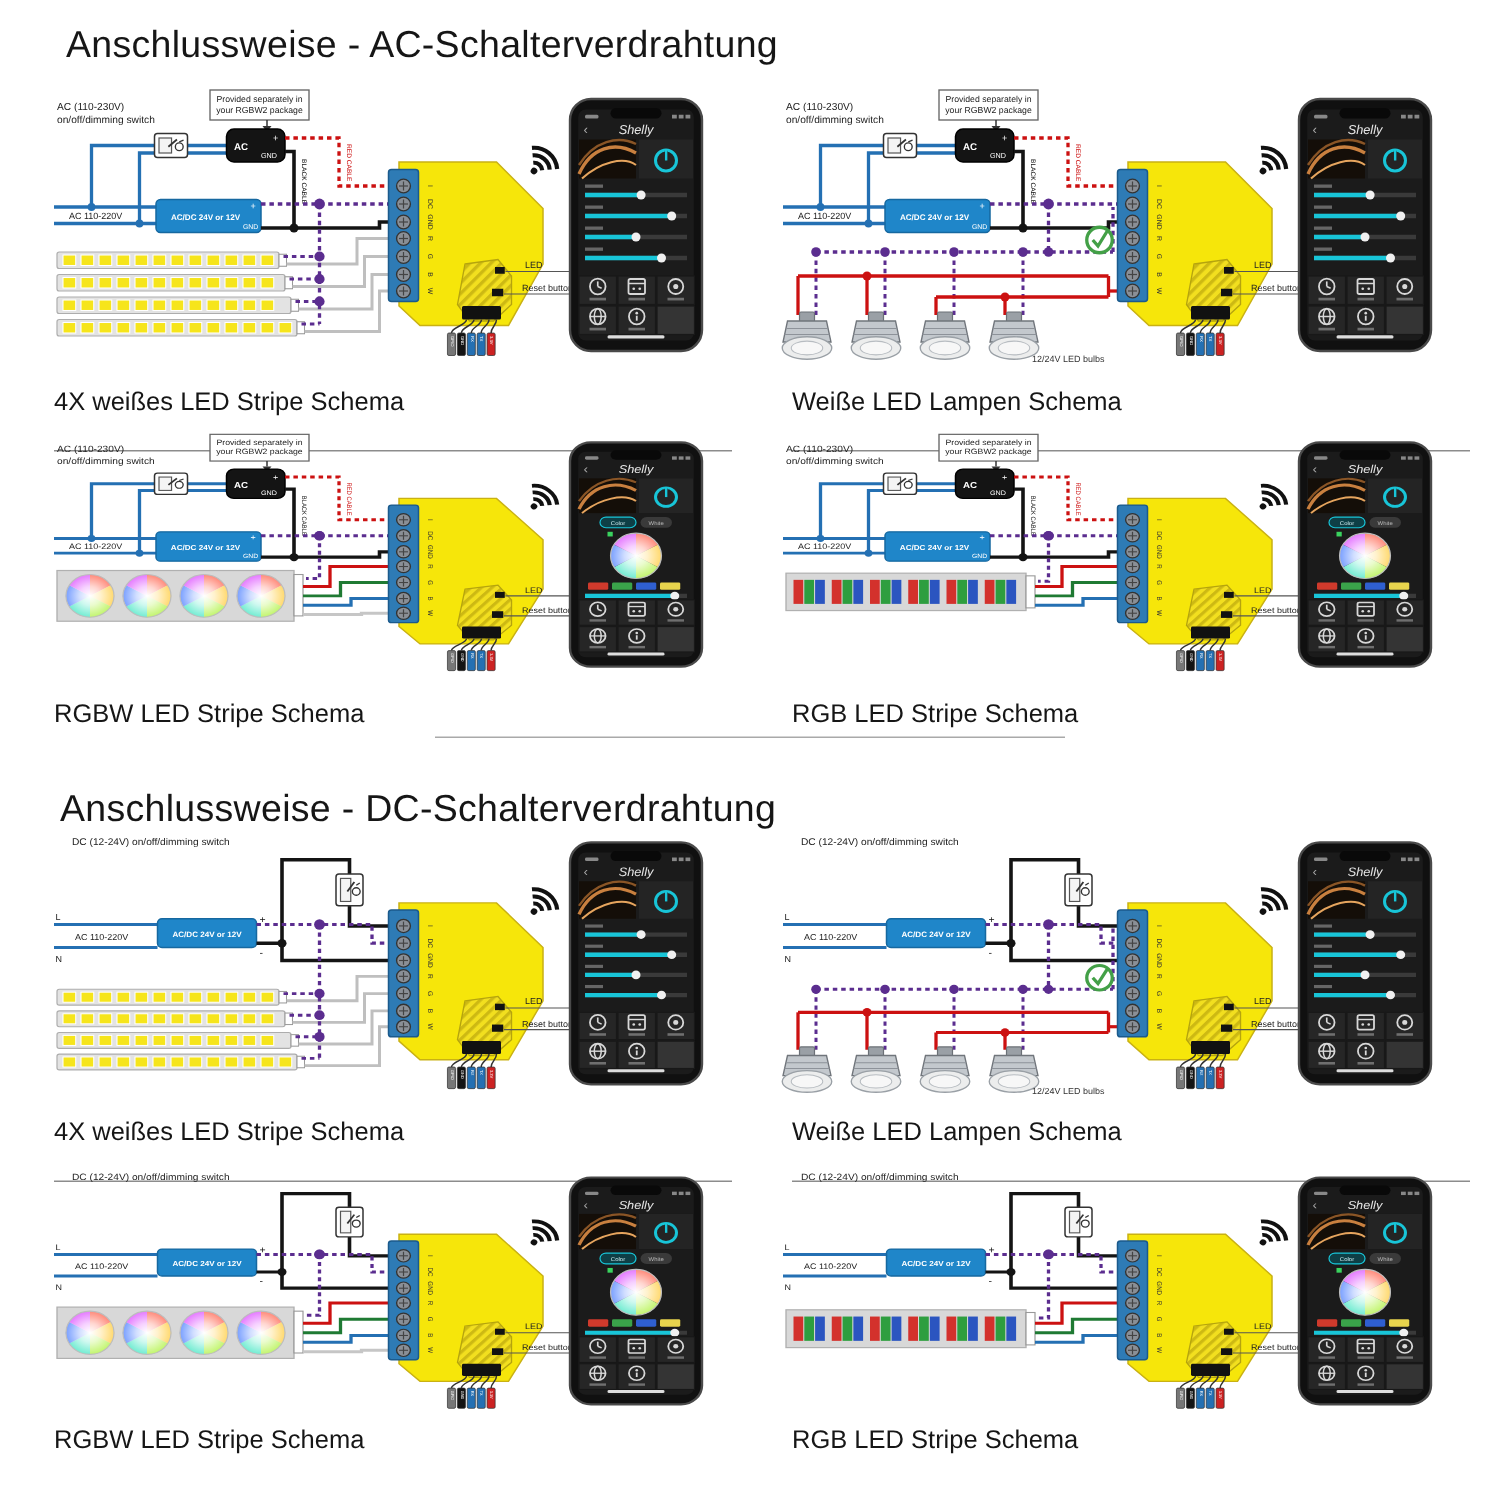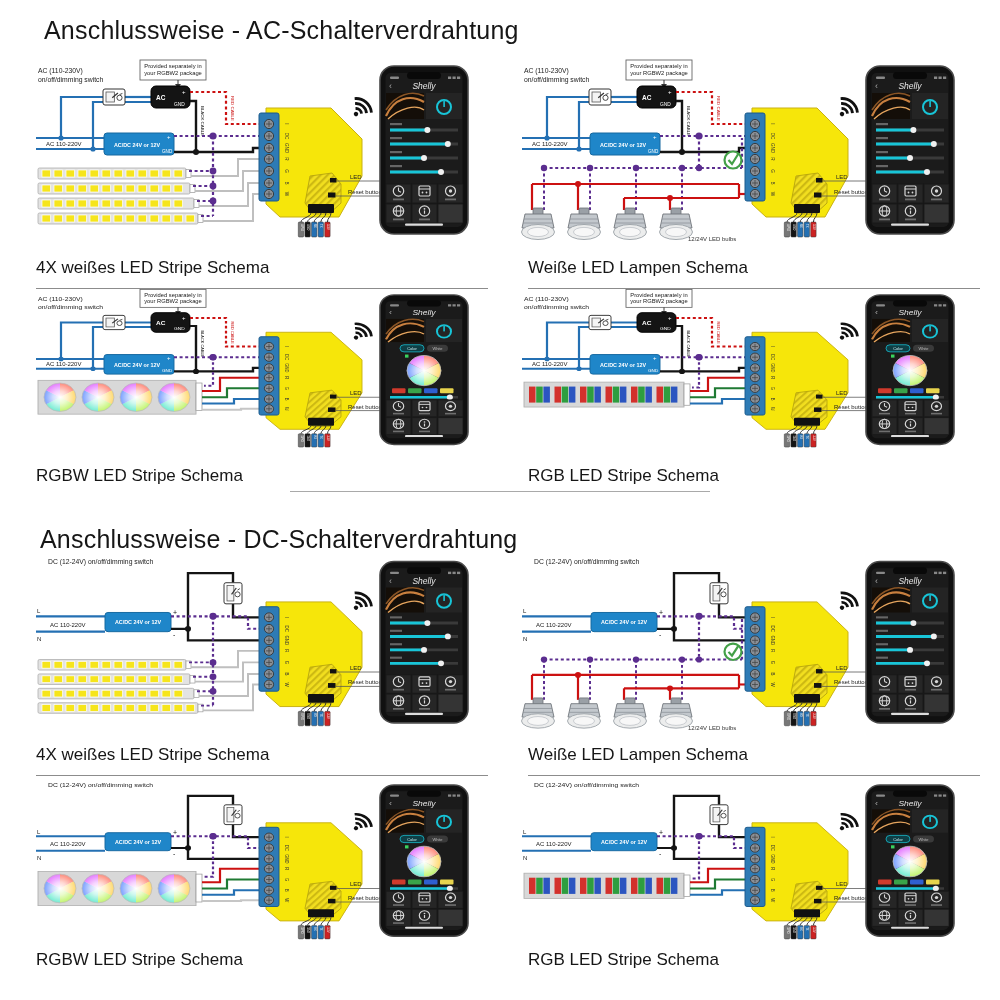--- a/index.html
+++ b/index.html
@@ -1,21 +1,21 @@
 <!DOCTYPE html>
 <html><head>
 <meta charset="utf-8">
 <style>
   html,body{margin:0;padding:0;background:#fff;}
   body{width:1000px;height:1000px;position:relative;font-family:"Liberation Sans",sans-serif;overflow:hidden;}
   .page{position:absolute;inset:0;background:#fff;}
   .sec-title{position:absolute;font-size:25px;color:#161616;letter-spacing:.2px;}
   .quad{position:absolute;width:470px;}
   .quad svg{display:block;}
-  .caption{position:absolute;font-size:17px;color:#161616;width:452px;padding-bottom:10px;}
+  .caption{position:absolute;font-size:17px;color:#161616;width:452px;padding-bottom:22px;}
   .caption.u{border-bottom:1px solid #8c8c8c;}
   .divider{position:absolute;height:1px;background:#a9a9a9;}
   text{font-family:"Liberation Sans",sans-serif;}
 </style>
 </head>
 <body>
 
 <svg width="0" height="0" style="position:absolute">
   <defs id="shared-defs">
     <pattern id="hatchp" width="5" height="5" patternUnits="userSpaceOnUse" patternTransform="rotate(45)">

